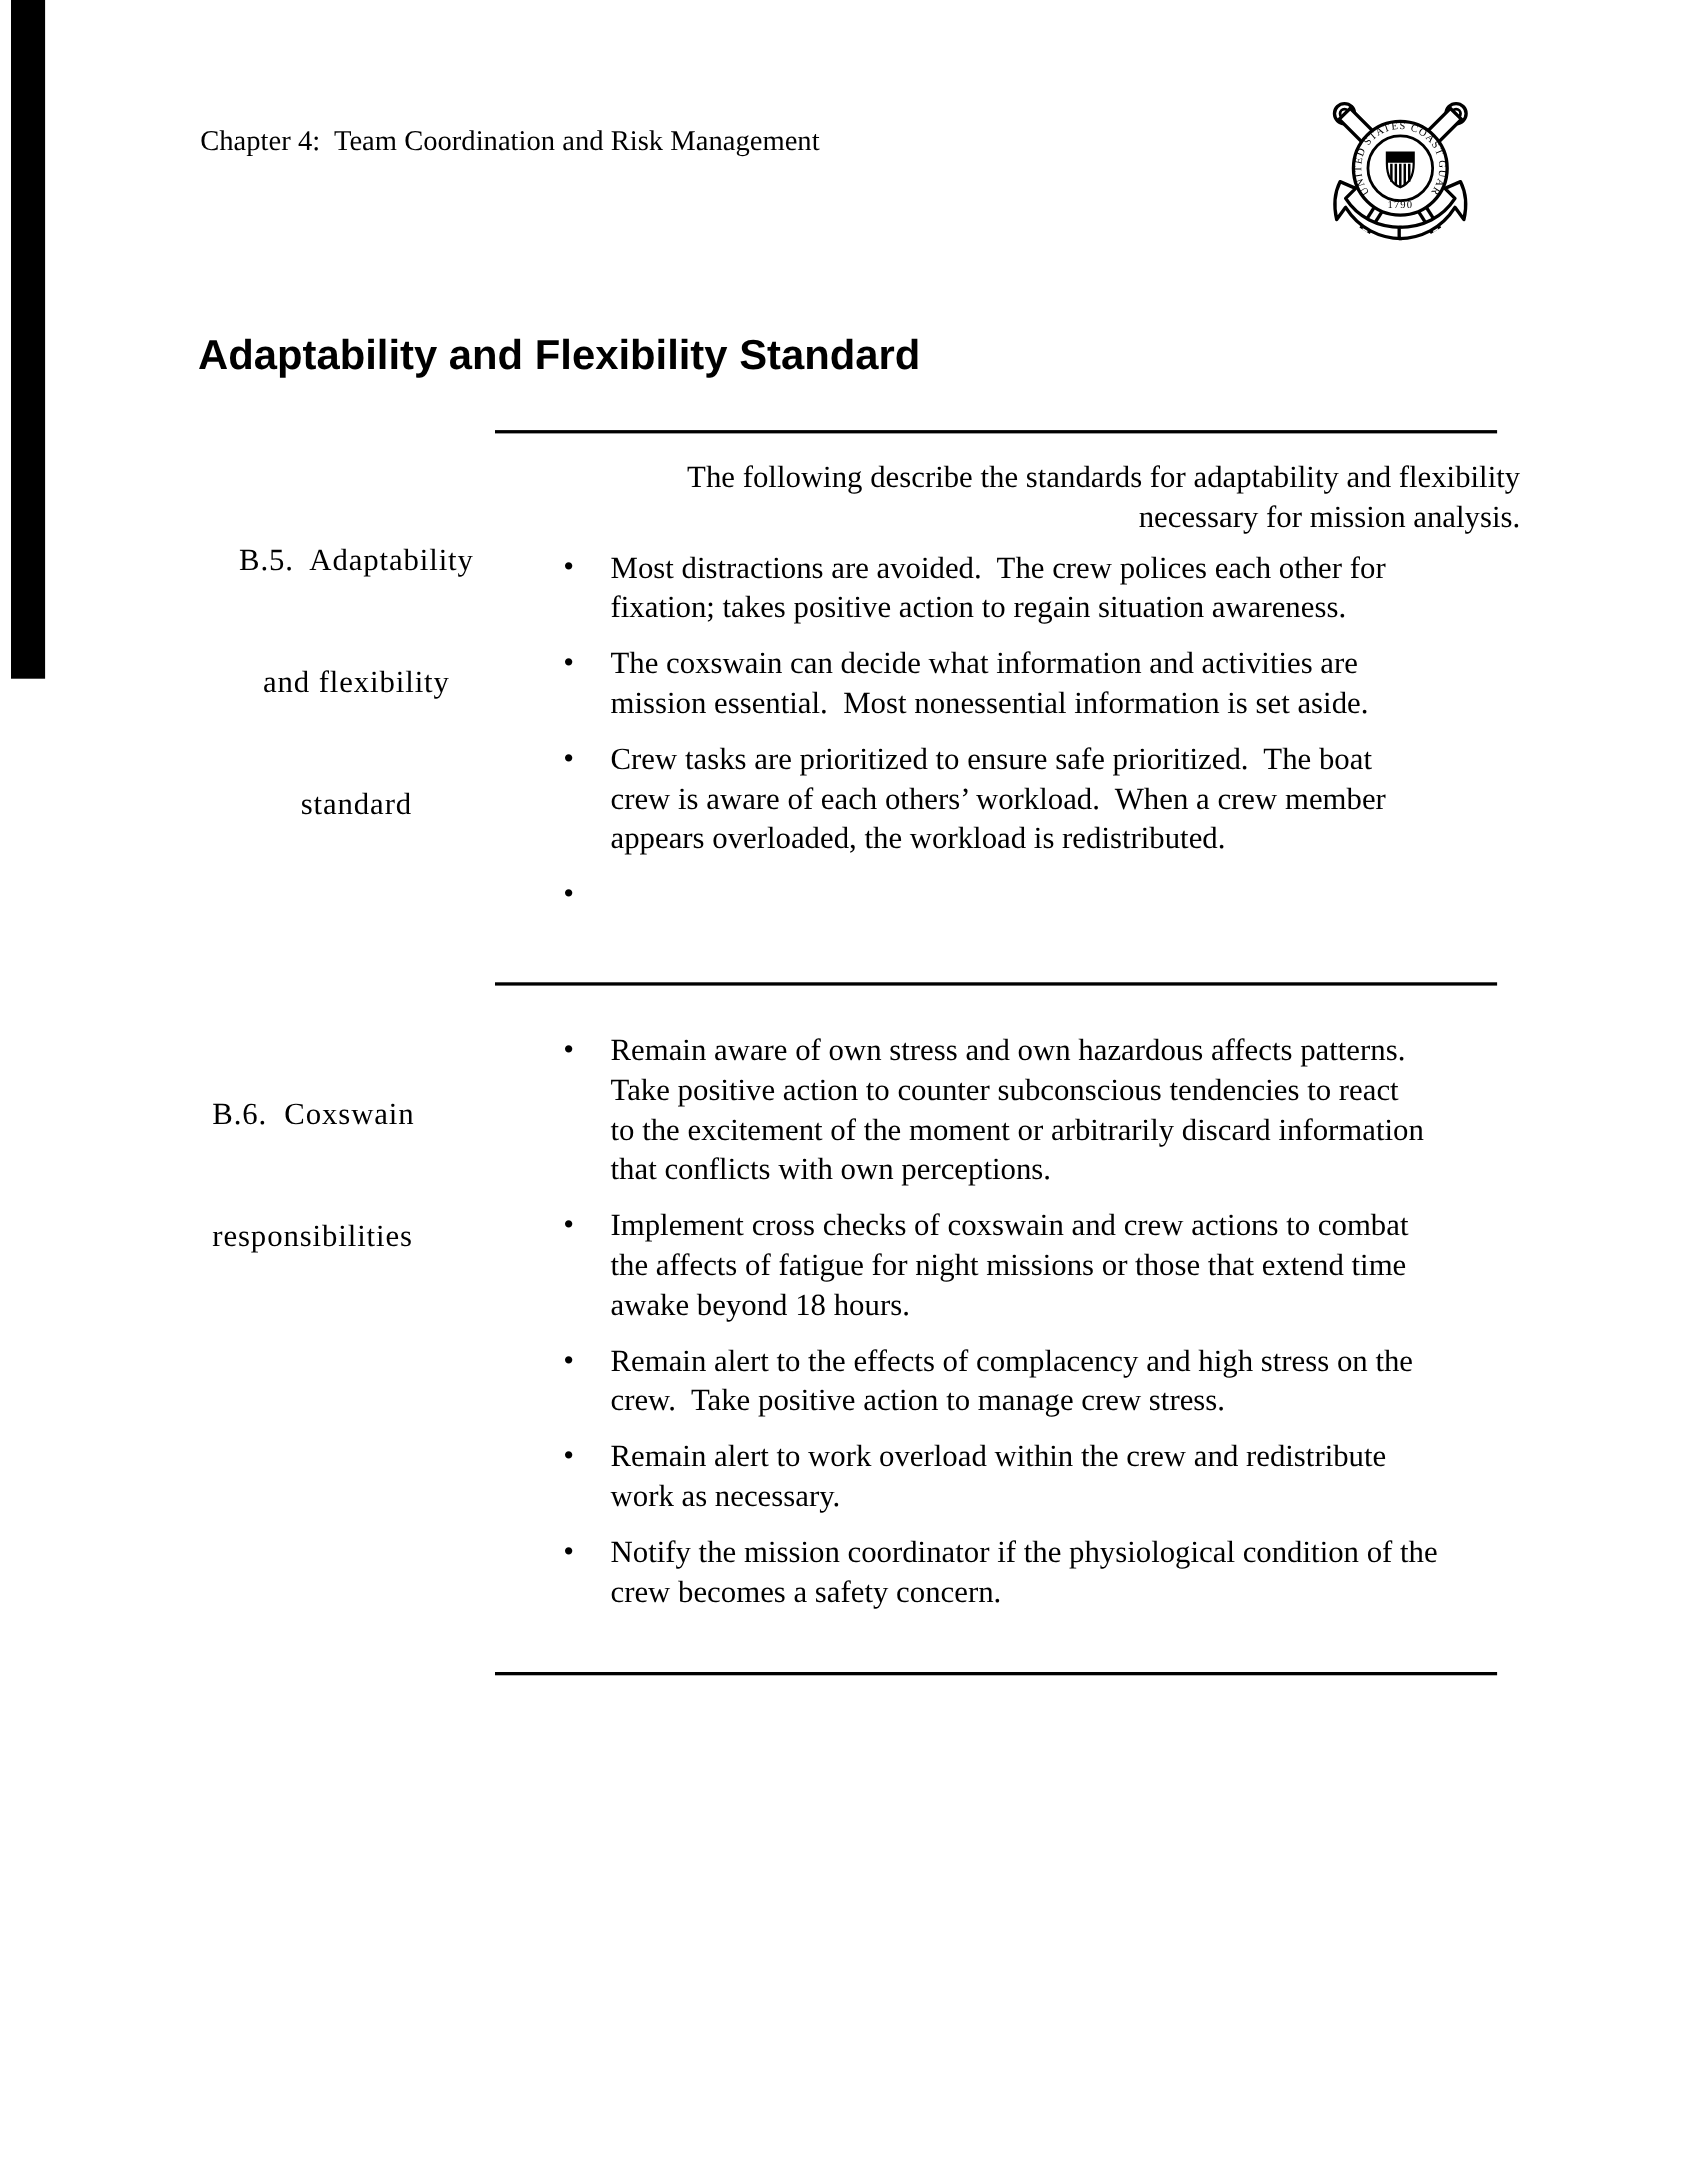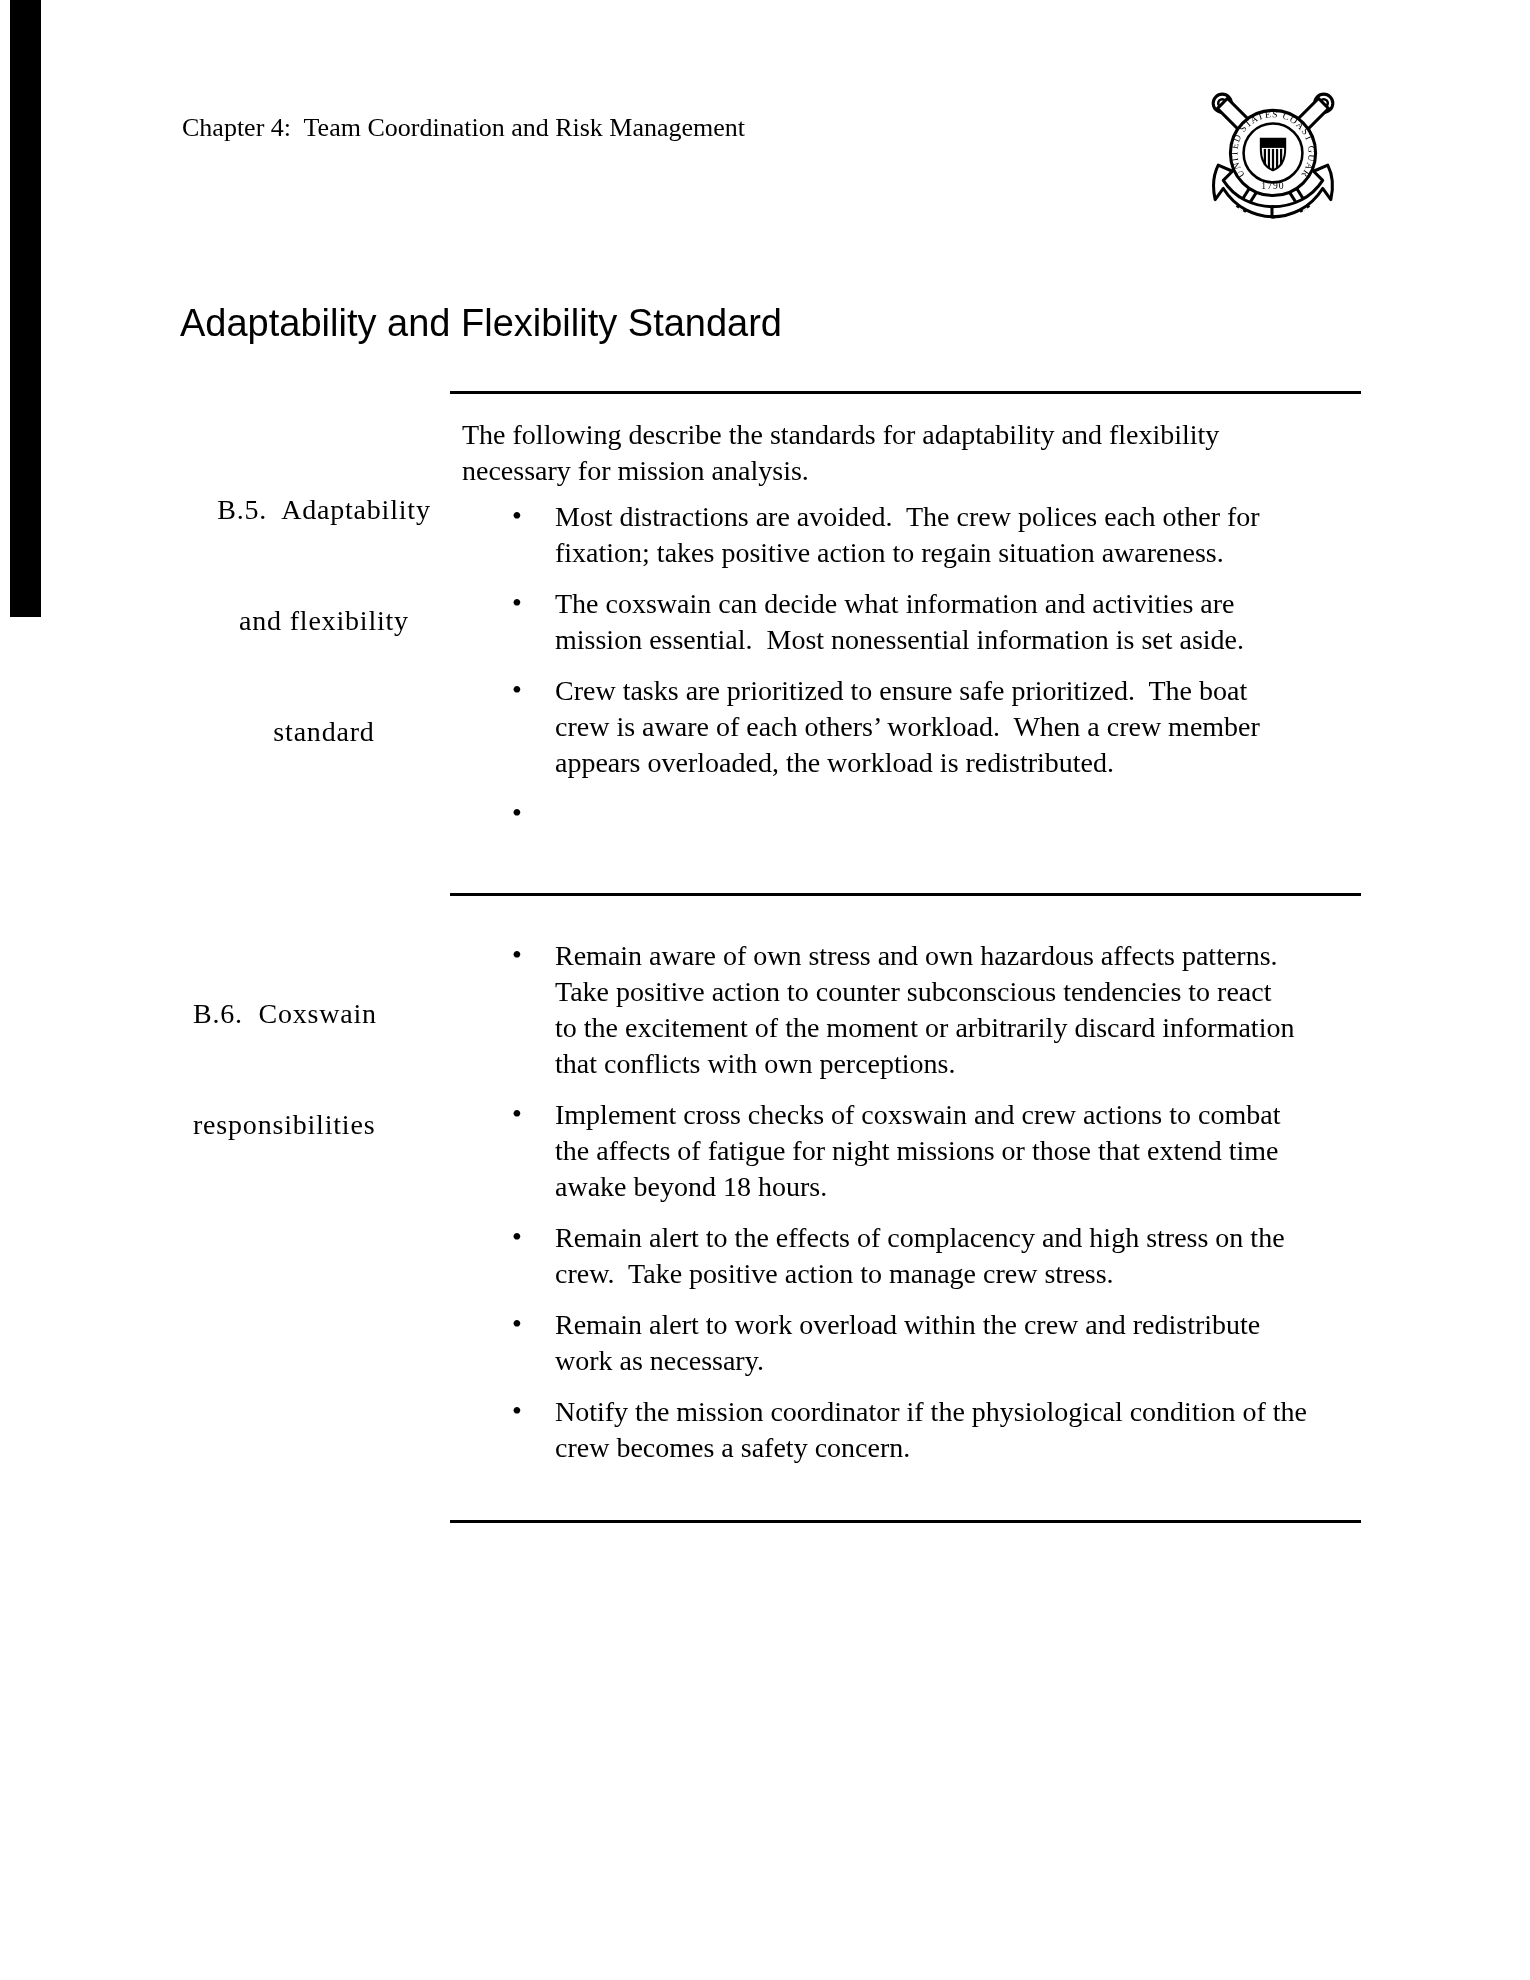--- a/index.html
+++ b/index.html
@@ -40,21 +40,21 @@
     font-family: "Liberation Serif", serif;
     font-size: 9.5px;
     letter-spacing: 1px;
     fill: #000000;
   }
   .title {
     position: absolute;
     left: 180px; top: 299px;
     margin: 0;
     font-family: "Liberation Sans", sans-serif;
-    font-weight: 400;
+    font-weight: 700;
     font-size: 38px;
     line-height: 48px;
     white-space: pre;
   }
   .rule {
     position: absolute;
     left: 450px;
     width: 911px; height: 3px;
     background: #000000;
   }
@@ -77,20 +77,21 @@
     left: 462px;
     width: 920px;
     font-size: 28px;
     line-height: 36px;
   }
   .content-b5 { top: 417px; }
   .content-b6 { top: 922px; }
   .intro {
     margin: 0;
     white-space: pre-wrap;
+    text-align: right;
   }
   ul.bullets {
     list-style: none;
     margin: 0; padding: 0;
   }
   .content-b5 ul.bullets { margin-top: 10px; }
   .content-b6 ul.bullets { margin-top: 16px; }
   ul.bullets li {
     position: relative;
     margin: 0 0 15px 0;

